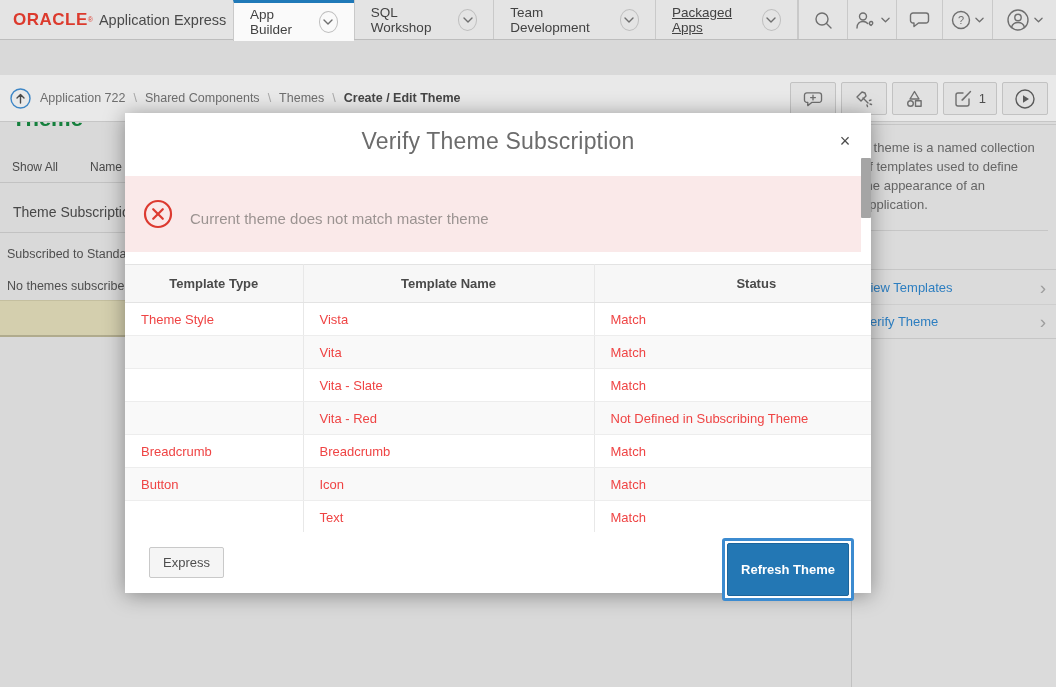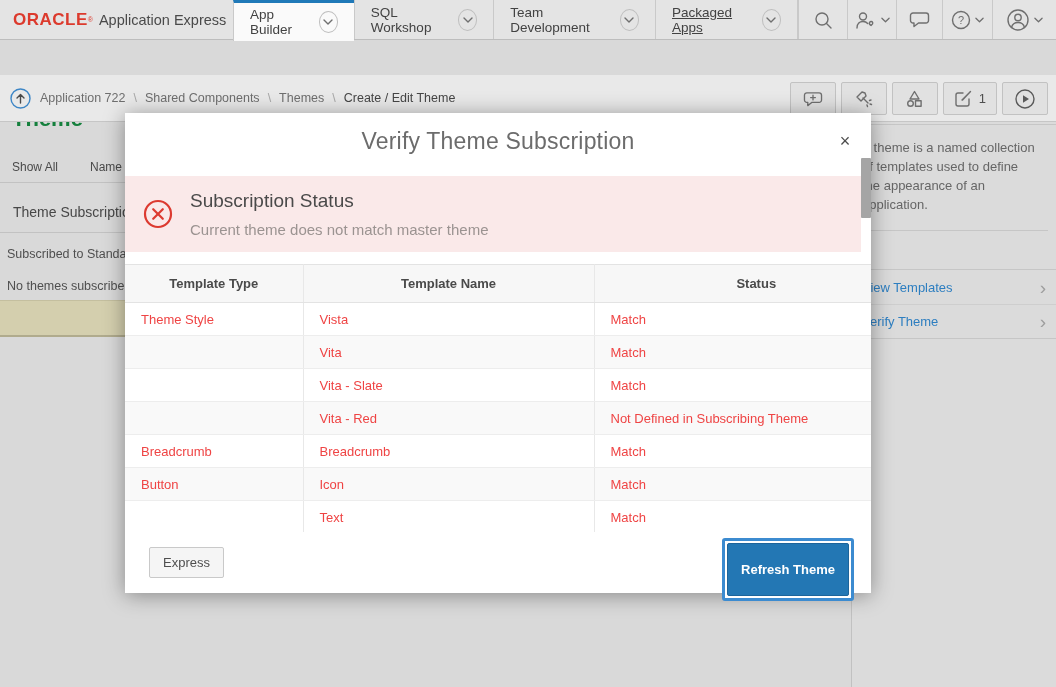--- a/index.html
+++ b/index.html
@@ -19,21 +19,21 @@
   .chev-circle { width:22px; height:22px; border:1px solid #bfbfbf; border-radius:50%; display:flex; align-items:center; justify-content:center; }
   .nav-icons { margin-left:auto; display:flex; align-items:stretch; }
   .nav-icell { display:flex; align-items:center; justify-content:center; gap:4px; border-left:1px solid #c9c9c9; cursor:pointer; }
   svg.ic { stroke:#6f6f6f; fill:none; stroke-width:1.4; stroke-linecap:round; stroke-linejoin:round; }
 
   
   .crumbbar { position:absolute; left:0; top:41px; width:1056px; height:47px; background:#e9e9e9; border-bottom:1px solid #c6c6c6; z-index:2;margin-top:34px; }
   .crumbs { position:absolute; left:10px; top:0; height:100%; display:flex; align-items:center; font-size:12.5px; color:#6e6e6e; }
   .crumbs .up { margin-right:9px; display:flex; }
   .crumbs .sep { color:#a8a8a8; margin:0 8px; }
-  .crumbs .last { font-weight:normal; color:#454545; }
+  .crumbs .last { font-weight:bold; color:#454545; }
   .crumb-actions { position:absolute; right:8px; top:7px; display:flex; gap:5px; }
   .abtn { height:33px; min-width:46px; background:#e1e1e1; border:1px solid #c2c2c2; border-radius:2px; display:flex; align-items:center; justify-content:center; gap:6px; padding:0 10px; cursor:pointer; font-size:13px; color:#4f4f4f; }
 
   
   .page-title { position:absolute; left:12px; top:106px; font-size:22px; font-weight:700; color:#15803d; z-index:1; }
   .frag-white { position:absolute; left:660px; top:104px; width:58px; height:28px; background:#efefef; border:1px solid #b9b9b9; border-radius:2px; z-index:1; }
   .frag-blue  { position:absolute; left:723px; top:103px; width:110px; height:29px; background:#2472ab; border-radius:2px; z-index:1; }
   .ptool { position:absolute; top:160px; font-size:12px; color:#4a4a4a; z-index:1; }
   .hline { position:absolute; left:0; width:851px; border-top:1px solid #c2c2c2; z-index:1; }
   .section-title { position:absolute; left:13px; top:204px; font-size:14px; color:#474747; z-index:1; }
@@ -248,21 +248,20 @@
   </div>
 
   <div class="m-body">
     <div class="alert">
       <svg class="alert-icon" width="30" height="30" viewBox="0 0 30 30">
         <circle cx="15" cy="15" r="13" fill="none" stroke="#dc3a30" stroke-width="2.2"></circle>
         <line x1="10.2" y1="10.2" x2="19.8" y2="19.8" stroke="#dc3a30" stroke-width="2.2" stroke-linecap="round"></line>
         <line x1="19.8" y1="10.2" x2="10.2" y2="19.8" stroke="#dc3a30" stroke-width="2.2" stroke-linecap="round"></line>
       </svg>
       <div class="alert-texts">
-        <div class="alert-title">Subscription Status</div>
         <div class="alert-msg">Current theme does not match master theme</div>
       </div>
     </div>
 
     <table class="vt">
       <thead>
         <tr>
           <th>Template Type</th>
           <th>Template Name</th>
           <th>Status</th>

